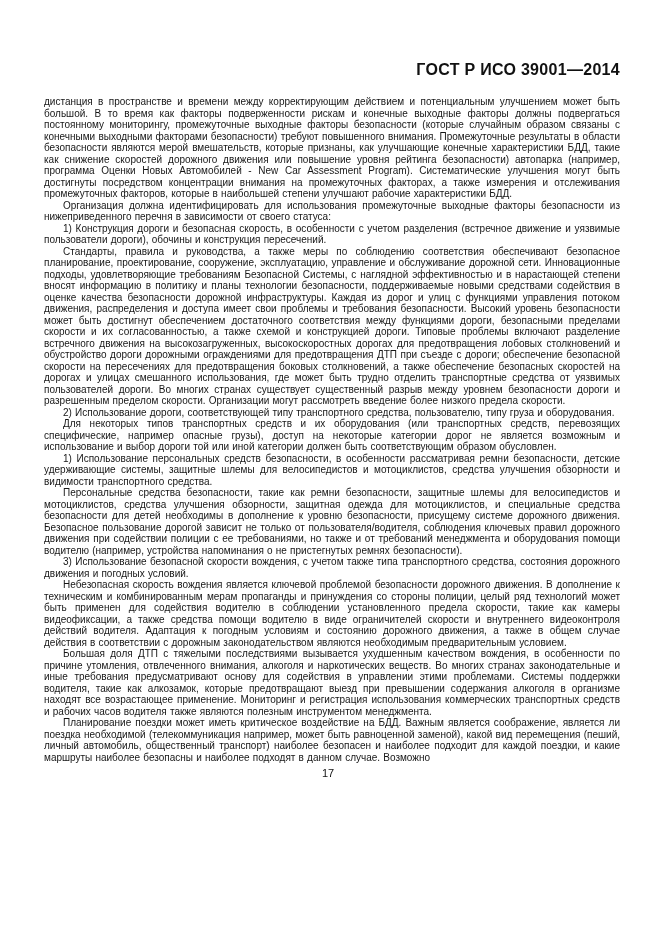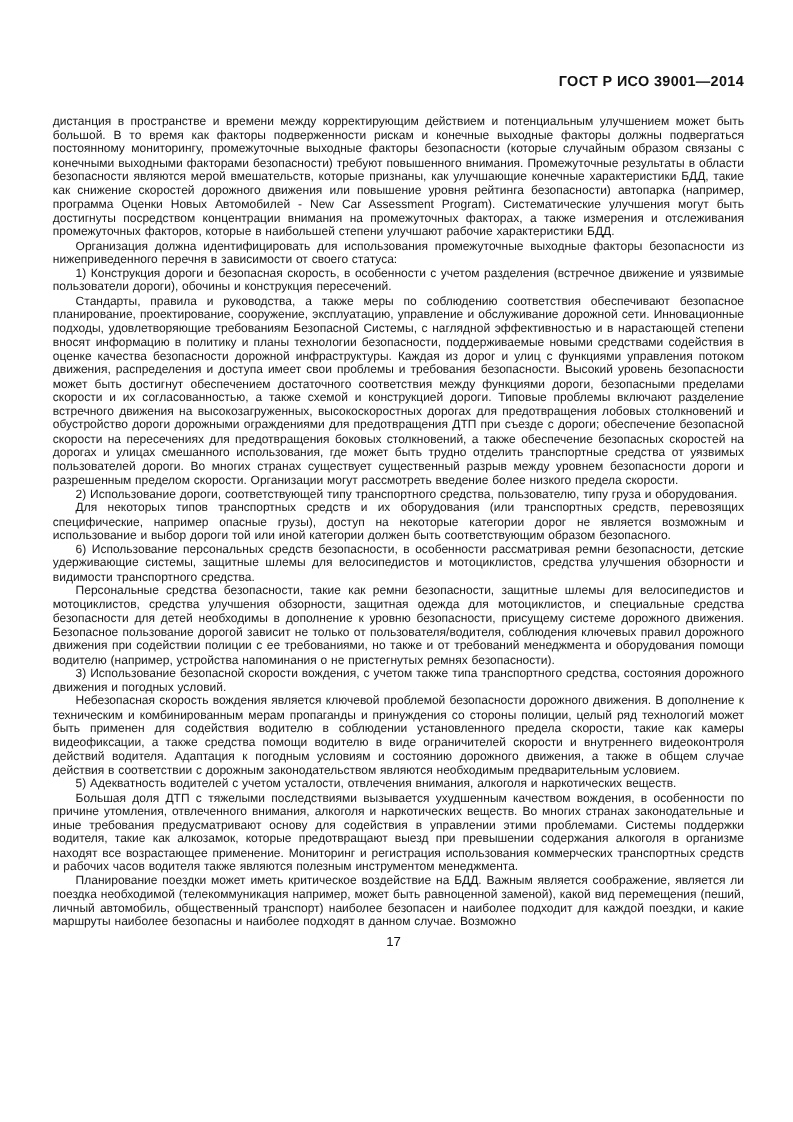--- a/index.html
+++ b/index.html
@@ -16,21 +16,21 @@
     color: #161616;
     overflow: hidden;
   }
   .doc-header {
     position: absolute;
     top: 61px;
     left: 44px;
     width: 576px;
     text-align: right;
     font-weight: bold;
-    font-size: 12px;
+    font-size: 16px;
     letter-spacing: 0.3px;
     color: #111;
   }
   .doc-body {
     position: absolute;
     top: 96px;
     left: 44px;
     width: 576px;
   }
   .para {
@@ -57,23 +57,22 @@
 <div class="page">
   <div class="doc-header">ГОСТ Р ИСО 39001—2014</div>
 
   <main class="doc-body">
 
     <p class="para">дистанция в пространстве и времени между корректирующим действием и потенциальным улучшением может быть большой. В то время как факторы подверженности рискам и конечные выходные факторы должны подвергаться постоянному мониторингу, промежуточные выходные факторы безопасности (которые случайным образом связаны с конечными выходными факторами безопасности) требуют повышенного внимания. Промежуточные результаты в области безопасности являются мерой вмешательств, которые признаны, как улучшающие конечные характеристики БДД, такие как снижение скоростей дорожного движения или повышение уровня рейтинга безопасности) автопарка (например, программа Оценки Новых Автомобилей - New Car Assessment Program). Систематические улучшения могут быть достигнуты посредством концентрации внимания на промежуточных факторах, а также измерения и отслеживания промежуточных факторов, которые в наибольшей степени улучшают рабочие характеристики БДД.</p>
       <p class="para indent">Организация должна идентифицировать для использования промежуточные выходные факторы безопасности из нижеприведенного перечня в зависимости от своего статуса:</p>
       <p class="para indent">1) Конструкция дороги и безопасная скорость, в особенности с учетом разделения (встречное движение и уязвимые пользователи дороги), обочины и конструкция пересечений.</p>
       <p class="para indent">Стандарты, правила и руководства, а также меры по соблюдению соответствия обеспечивают безопасное планирование, проектирование, сооружение, эксплуатацию, управление и обслуживание дорожной сети. Инновационные подходы, удовлетворяющие требованиям Безопасной Системы, с наглядной эффективностью и в нарастающей степени вносят информацию в политику и планы технологии безопасности, поддерживаемые новыми средствами содействия в оценке качества безопасности дорожной инфраструктуры. Каждая из дорог и улиц с функциями управления потоком движения, распределения и доступа имеет свои проблемы и требования безопасности. Высокий уровень безопасности может быть достигнут обеспечением достаточного соответствия между функциями дороги, безопасными пределами скорости и их согласованностью, а также схемой и конструкцией дороги. Типовые проблемы включают разделение встречного движения на высокозагруженных, высокоскоростных дорогах для предотвращения лобовых столкновений и обустройство дороги дорожными ограждениями для предотвращения ДТП при съезде с дороги; обеспечение безопасной скорости на пересечениях для предотвращения боковых столкновений, а также обеспечение безопасных скоростей на дорогах и улицах смешанного использования, где может быть трудно отделить транспортные средства от уязвимых пользователей дороги. Во многих странах существует существенный разрыв между уровнем безопасности дороги и разрешенным пределом скорости. Организации могут рассмотреть введение более низкого предела скорости.</p>
       <p class="para indent">2) Использование дороги, соответствующей типу транспортного средства, пользователю, типу груза и оборудования.</p>
-      <p class="para indent">Для некоторых типов транспортных средств и их оборудования (или транспортных средств, перевозящих специфические, например опасные грузы), доступ на некоторые категории дорог не является возможным и использование и выбор дороги той или иной категории должен быть соответствующим образом безопасного.</p>
-      <p class="para indent">6) Использование персональных средств безопасности, в особенности рассматривая ремни безопасности, детские удерживающие системы, защитные шлемы для велосипедистов и мотоциклистов, средства улучшения обзорности и видимости транспортного средства.</p>
+      <p class="para indent">Для некоторых типов транспортных средств и их оборудования (или транспортных средств, перевозящих специфические, например опасные грузы), доступ на некоторые категории дорог не является возможным и использование и выбор дороги той или иной категории должен быть соответствующим образом обусловлен.</p>
+      <p class="para indent">1) Использование персональных средств безопасности, в особенности рассматривая ремни безопасности, детские удерживающие системы, защитные шлемы для велосипедистов и мотоциклистов, средства улучшения обзорности и видимости транспортного средства.</p>
       <p class="para indent">Персональные средства безопасности, такие как ремни безопасности, защитные шлемы для велосипедистов и мотоциклистов, средства улучшения обзорности, защитная одежда для мотоциклистов, и специальные средства безопасности для детей необходимы в дополнение к уровню безопасности, присущему системе дорожного движения. Безопасное пользование дорогой зависит не только от пользователя/водителя, соблюдения ключевых правил дорожного движения при содействии полиции с ее требованиями, но также и от требований менеджмента и оборудования помощи водителю (например, устройства напоминания о не пристегнутых ремнях безопасности).</p>
       <p class="para indent">3) Использование безопасной скорости вождения, с учетом также типа транспортного средства, состояния дорожного движения и погодных условий.</p>
       <p class="para indent">Небезопасная скорость вождения является ключевой проблемой безопасности дорожного движения. В дополнение к техническим и комбинированным мерам пропаганды и принуждения со стороны полиции, целый ряд технологий может быть применен для содействия водителю в соблюдении установленного предела скорости, такие как камеры видеофиксации, а также средства помощи водителю в виде ограничителей скорости и внутреннего видеоконтроля действий водителя. Адаптация к погодным условиям и состоянию дорожного движения, а также в общем случае действия в соответствии с дорожным законодательством являются необходимым предварительным условием.</p>
-      <p class="para indent">5) Адекватность водителей с учетом усталости, отвлечения внимания, алкоголя и наркотических веществ.</p>
       <p class="para indent">Большая доля ДТП с тяжелыми последствиями вызывается ухудшенным качеством вождения, в особенности по причине утомления, отвлеченного внимания, алкоголя и наркотических веществ. Во многих странах законодательные и иные требования предусматривают основу для содействия в управлении этими проблемами. Системы поддержки водителя, такие как алкозамок, которые предотвращают выезд при превышении содержания алкоголя в организме находят все возрастающее применение. Мониторинг и регистрация использования коммерческих транспортных средств и рабочих часов водителя также являются полезным инструментом менеджмента.</p>
       <p class="para indent">Планирование поездки может иметь критическое воздействие на БДД. Важным является соображение, является ли поездка необходимой (телекоммуникация например, может быть равноценной заменой), какой вид перемещения (пеший, личный автомобиль, общественный транспорт) наиболее безопасен и наиболее подходит для каждой поездки, и какие маршруты наиболее безопасны и наиболее подходят в данном случае. Возможно</p>
       <div class="page-number">17</div>
   </main>
 </div>
 
 </body></html>

